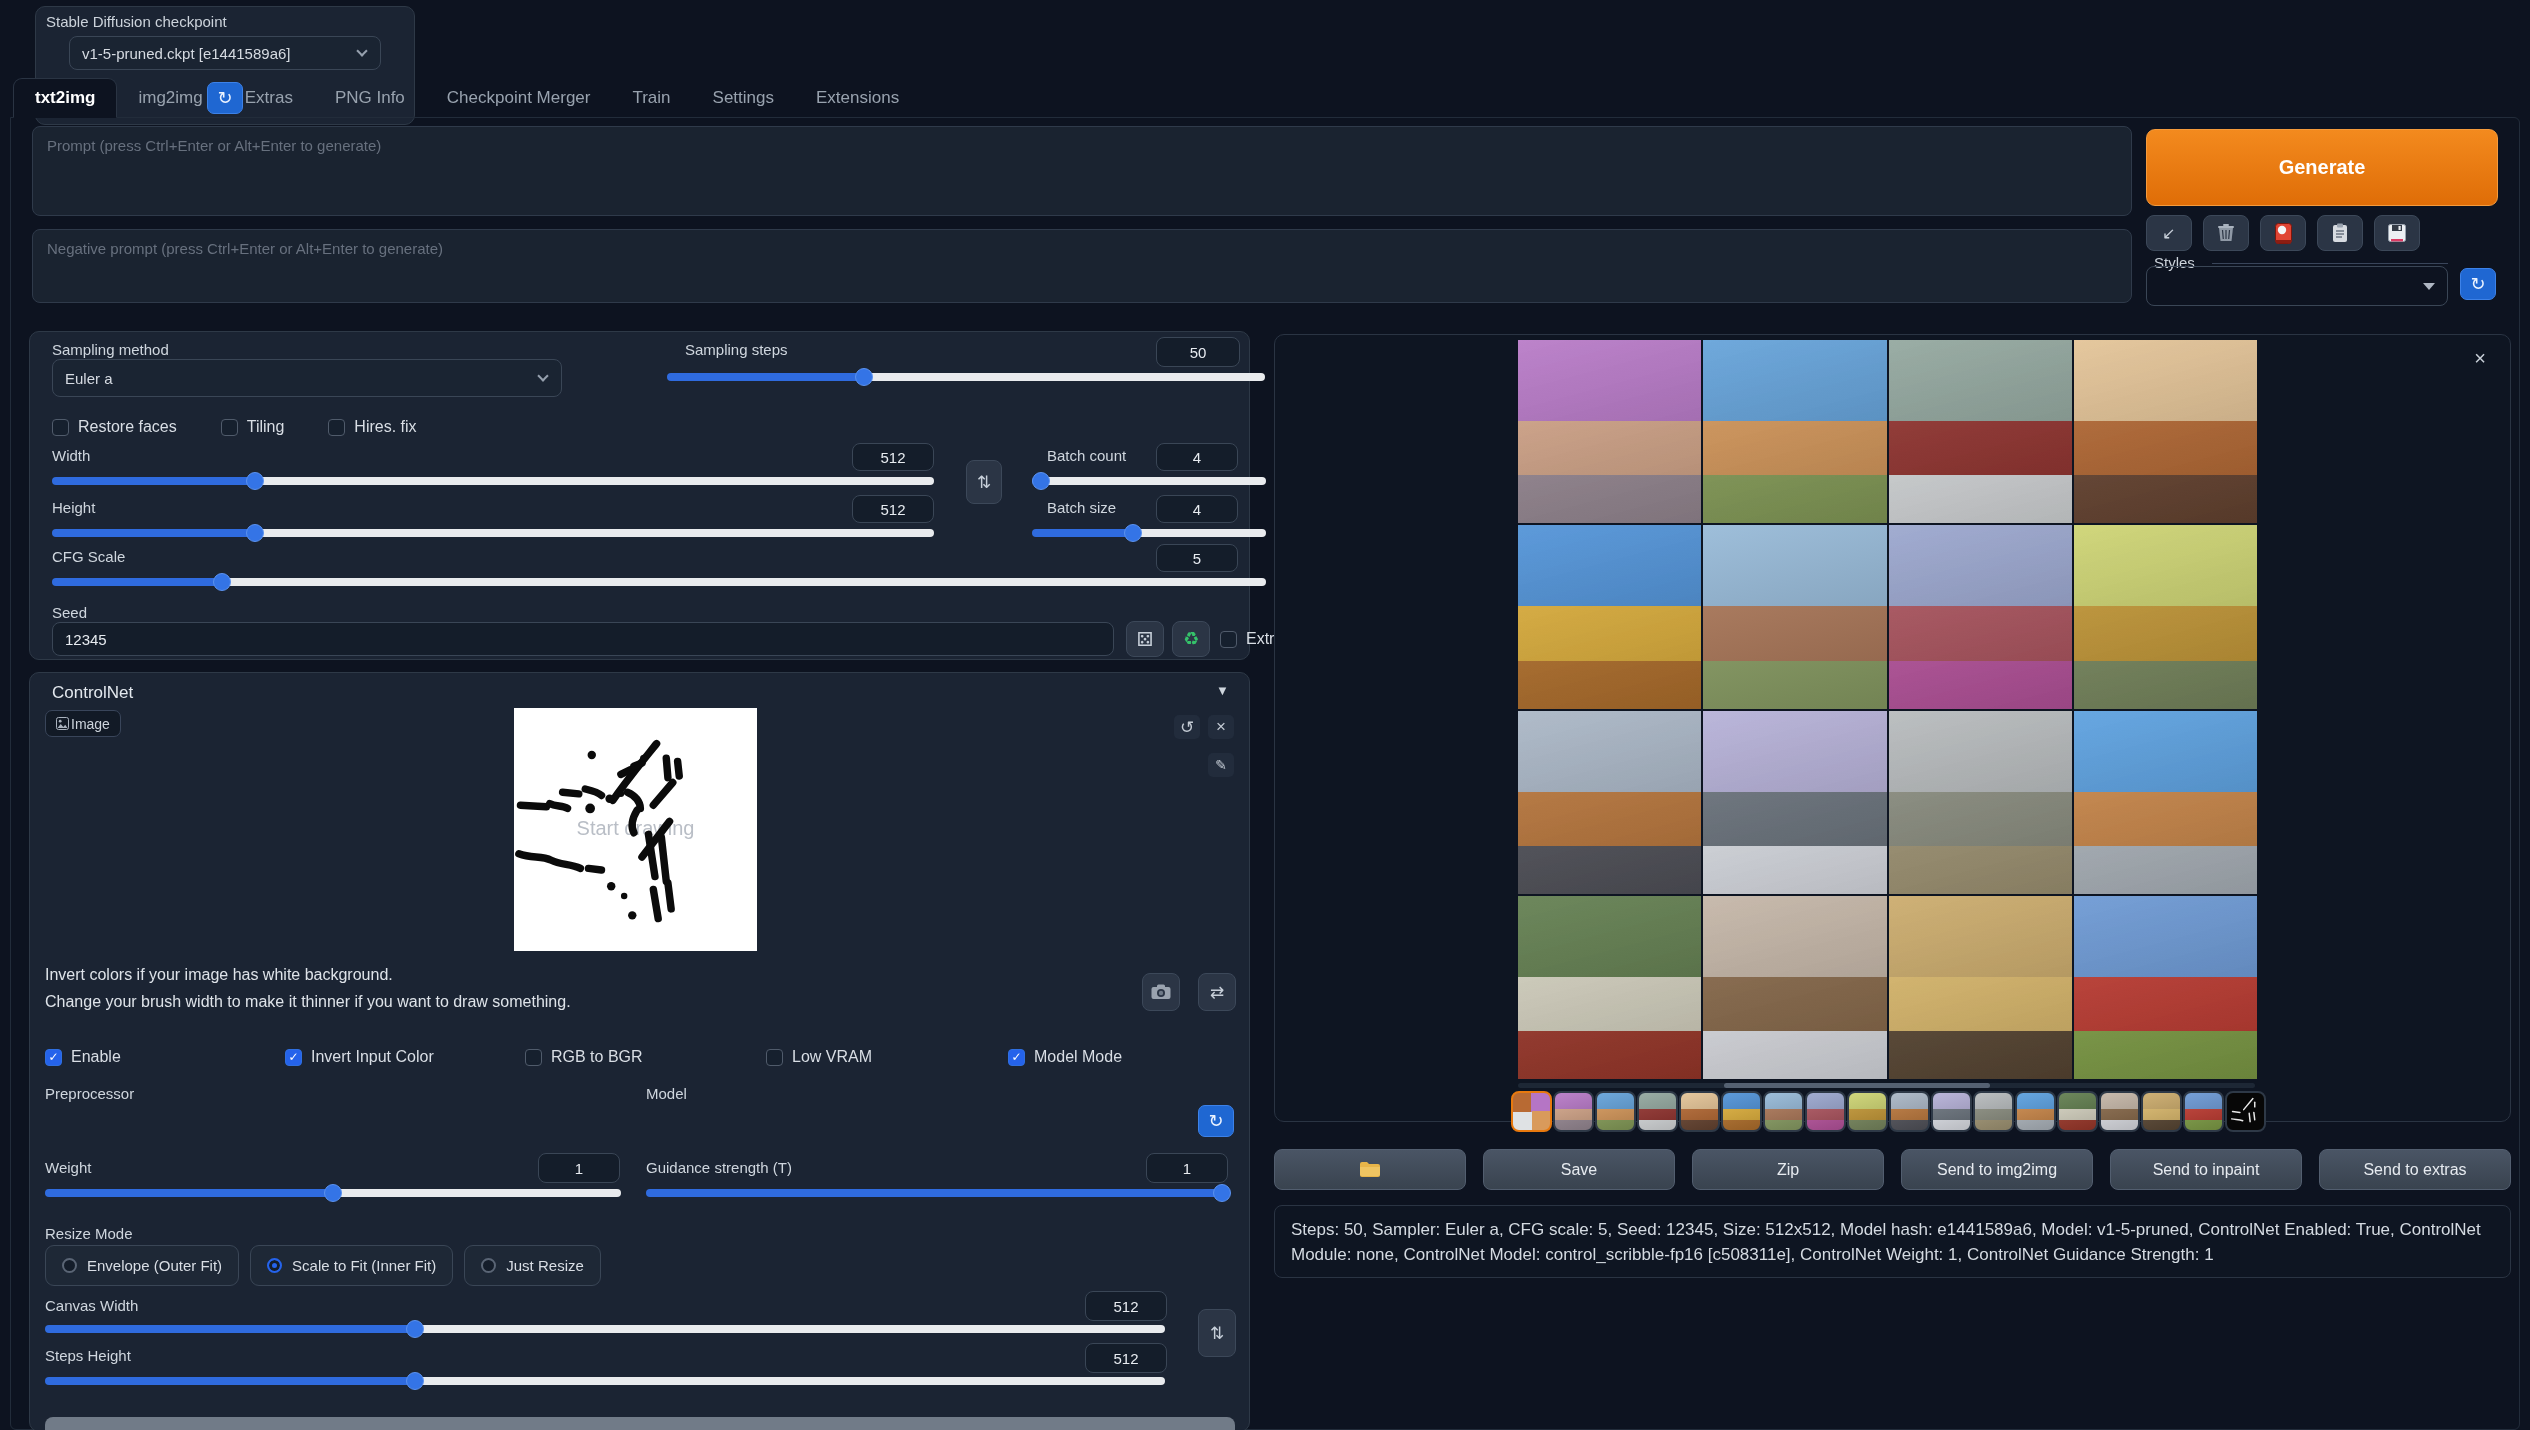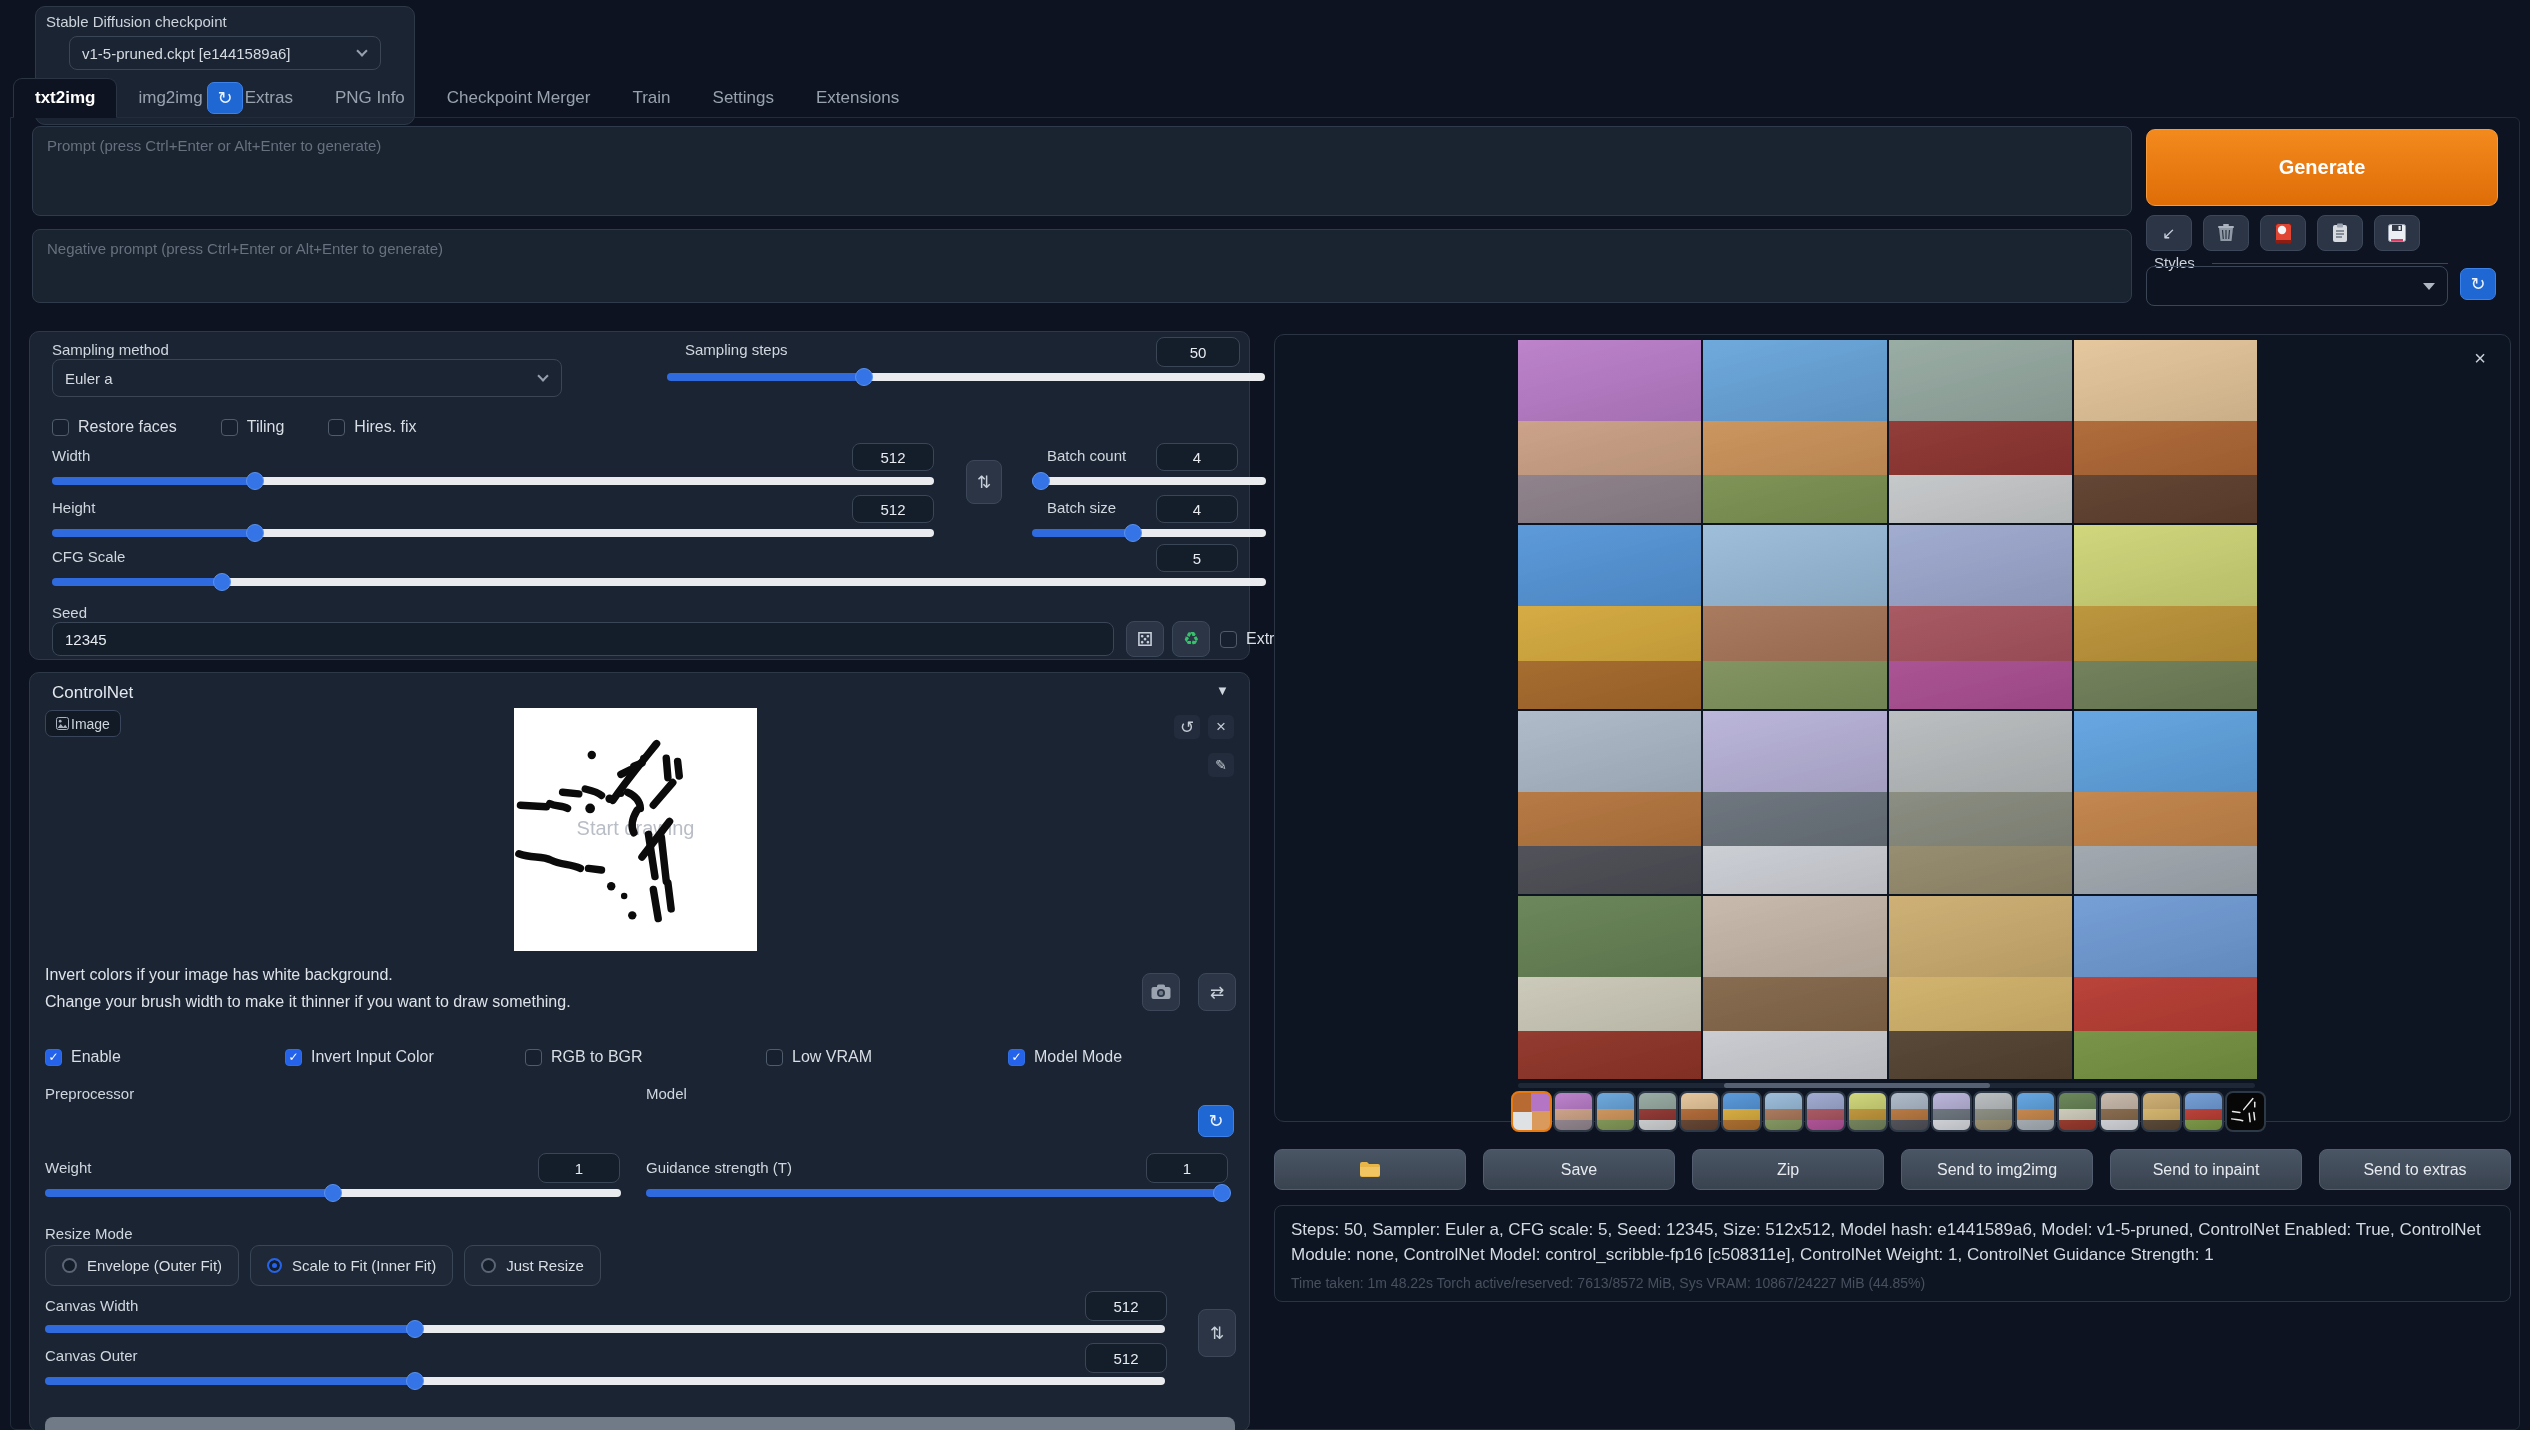--- a/index.html
+++ b/index.html
@@ -395,21 +395,21 @@
   <div class="label abs" style="left:15px;top:624px;">Canvas Width</div>
   <div class="num-box" style="left:1055px;top:618px;width:82px;height:30px;">512</div>
   <div class="slider" style="left: 15px; top: 652px; width: 1120px; --pct: 33%;">
       <span class="thumb"></span>
     </div>
 
   <div class="sq-btn" style="left:1168px;top:636px;width:38px;height:48px;">
       <span>⇅</span>
     </div>
 
-  <div class="label abs" style="left:15px;top:674px;">Canvas Outer</div>
+  <div class="label abs" style="left:15px;top:674px;">Steps Height</div>
   <div class="num-box" style="left:1055px;top:670px;width:82px;height:30px;">512</div>
   <div class="slider" style="left: 15px; top: 704px; width: 1120px; --pct: 33%;">
       <span class="thumb"></span>
     </div>
 
   <div class="script-bar" style="left:15px;top:744px;width:1190px;height:18px;"></div>
 </div>
 
 <div class="gallery-card">
   <div class="g-close">×</div>
@@ -484,14 +484,13 @@
     <div class="g-btn">
       <span>Send to inpaint</span>
     </div>
     <div class="g-btn">
       <span>Send to extras</span>
     </div>
   </div>
 
 <div class="info-card">
   <div class="info-text">Steps: 50, Sampler: Euler a, CFG scale: 5, Seed: 12345, Size: 512x512, Model hash: e1441589a6, Model: v1-5-pruned, ControlNet Enabled: True, ControlNet Module: none, ControlNet Model: control_scribble-fp16 [c508311e], ControlNet Weight: 1, ControlNet Guidance Strength: 1</div>
-  <div class="perf-text">Time taken: 1m 48.22s    Torch active/reserved: 7613/8572 MiB, Sys VRAM: 10867/24227 MiB (44.85%)</div>
 </div>
 
 </body></html>

